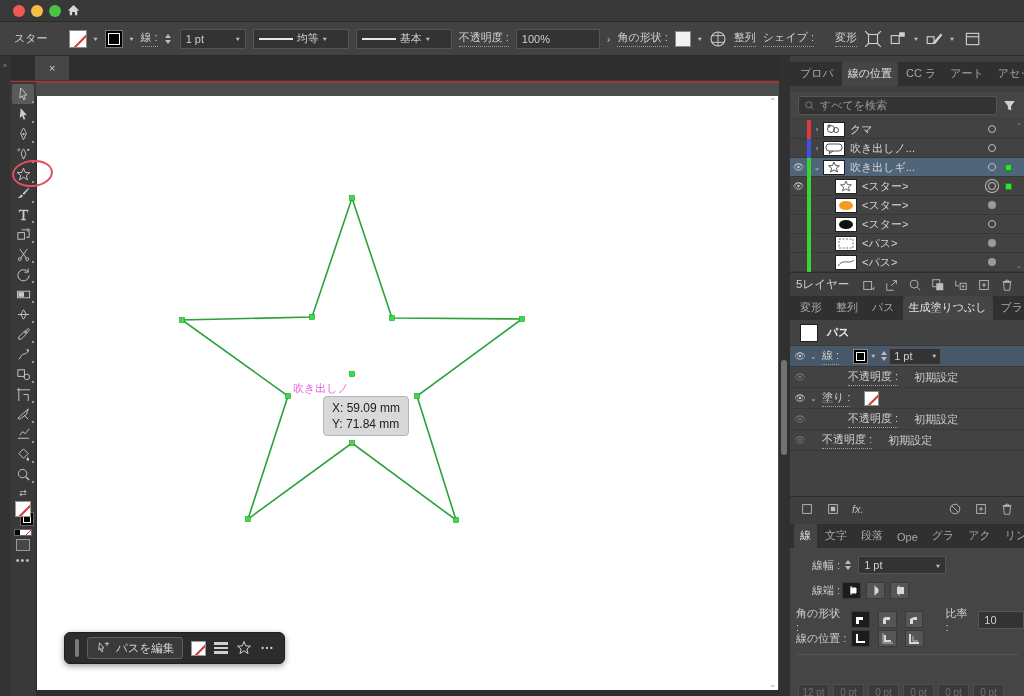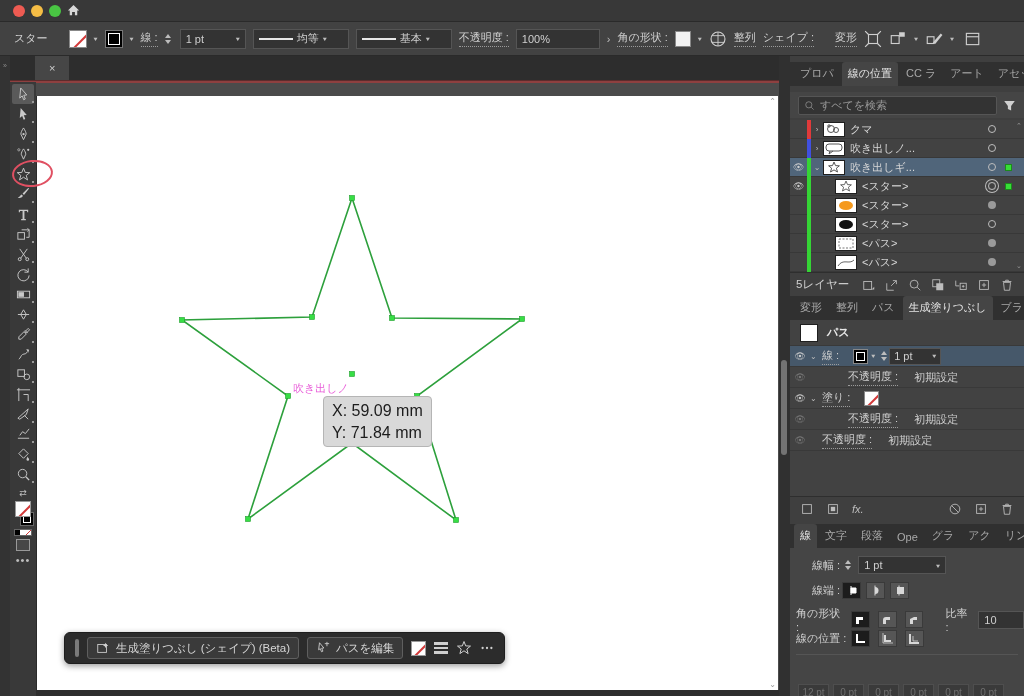--- a/index.html
+++ b/index.html
@@ -59,21 +59,21 @@
     border:1px solid #666; margin-top:-8px; margin-left:8px; }
   .minibar { width:18px; height:7px; display:flex; border:1px solid #666; }
   .minibar i { flex:1; } 
   .drawmode { width:14px; height:12px; border:1px solid #999; background:#474747; }
   #red-ellipse { position:absolute; left:2px; top:104px; width:41px; height:27px; border:2.5px solid #e05062;
     border-radius:50%; transform:rotate(-6deg); z-index:30; }
 
   
   #anchor-label { position:absolute; left:256px; top:285px; color:#e85cd8; font-size:11px; }
   #coord-tip { position:absolute; left:286px; top:300px; background:#d9d9d9; border:1px solid #b5b5b5; border-radius:4px;
-    color:#1c1c1c; padding:3px 8px; font-size:16px; line-height:1.35; }
+    color:#1c1c1c; padding:3px 8px; font-size:12px; line-height:1.35; }
 
   
   #taskbar { position:absolute; left:54px; top:576px; height:32px; background:#2c2c2c; border:1px solid #1e1e1e;
     border-radius:6px; display:flex; align-items:center; gap:8px; padding:0 10px; box-shadow:0 2px 6px rgba(0,0,0,.4); }
   #taskbar .handle { width:4px; height:18px; background:#7a7a7a; border-radius:2px; }
   .tb-btn { height:22px; border:1px solid #5f5f5f; border-radius:3px; background:#3a3a3a; display:flex; align-items:center;
     gap:6px; padding:0 8px; color:#d6d6d6; font-size:11.5px; }
   .tb-ico { width:14px; height:14px; color:#cfcfcf; }
   .tb-sw { width:15px; height:15px; background:#fff; border:1px solid #999; position:relative; overflow:hidden; }
   .tb-sw::after { content:""; position:absolute; left:-4px; top:6px; width:28px; height:2px; background:#d23a3a; transform:rotate(-45deg); }
@@ -413,29 +413,20 @@
           <span class="drawmode"></span>
           <span style="color:#bdbdbd;letter-spacing:1px;">•••</span>
         </div>
       </div>
 
     <div id="taskbar">
       <span class="handle"></span>
       <span class="tb-btn">
         <span class="tb-ico">
           <svg viewBox="0 0 16 16">
-              <rect x="2" y="4" width="10" height="9" fill="none" stroke="currentColor"></rect>
-              <path d="M11 2l1 2 2 1-2 1-1 2-1-2-2-1 2-1z" fill="currentColor"></path>
-            </svg>
-        </span>
-        <span>生成塗りつぶし (シェイプ) (Beta)</span>
-      </span>
-      <span class="tb-btn">
-        <span class="tb-ico">
-          <svg viewBox="0 0 16 16">
               <path d="M4 2l5 6-2.5.2 1.4 3.4-1.6.7-1.4-3.5L3 10z" fill="none" stroke="currentColor"></path>
               <path d="M10 3h5M12.5 1v5" stroke="currentColor" fill="none"></path>
             </svg>
         </span>
         <span>パスを編集</span>
       </span>
       <span class="tb-sw"></span>
       <span class="tb-lines">
           <i></i>
           <i></i>

